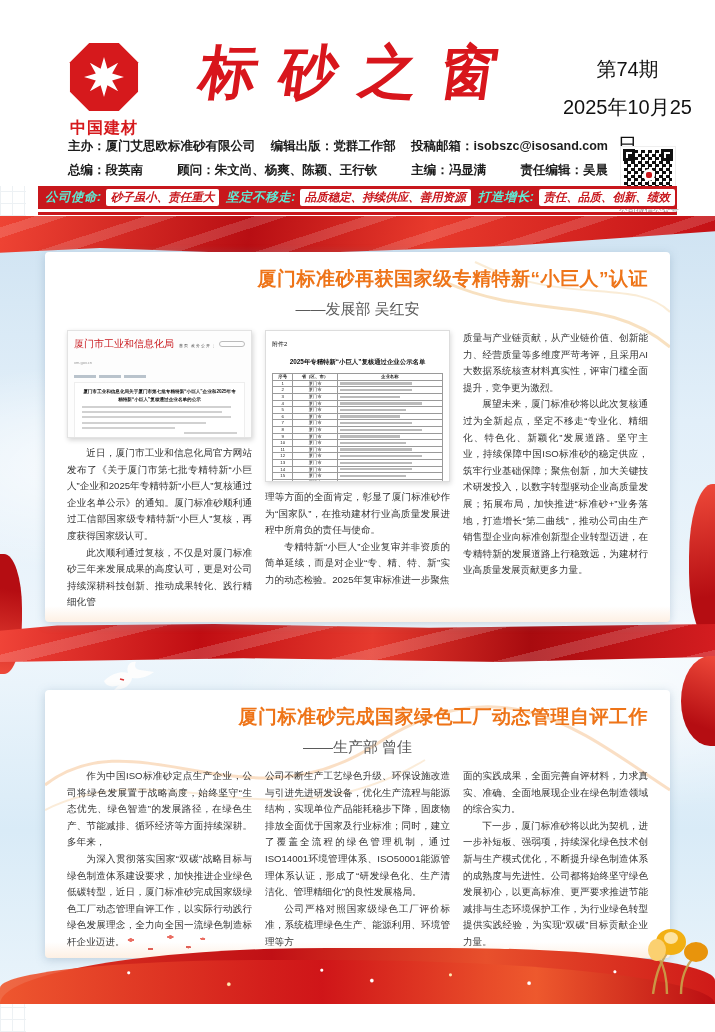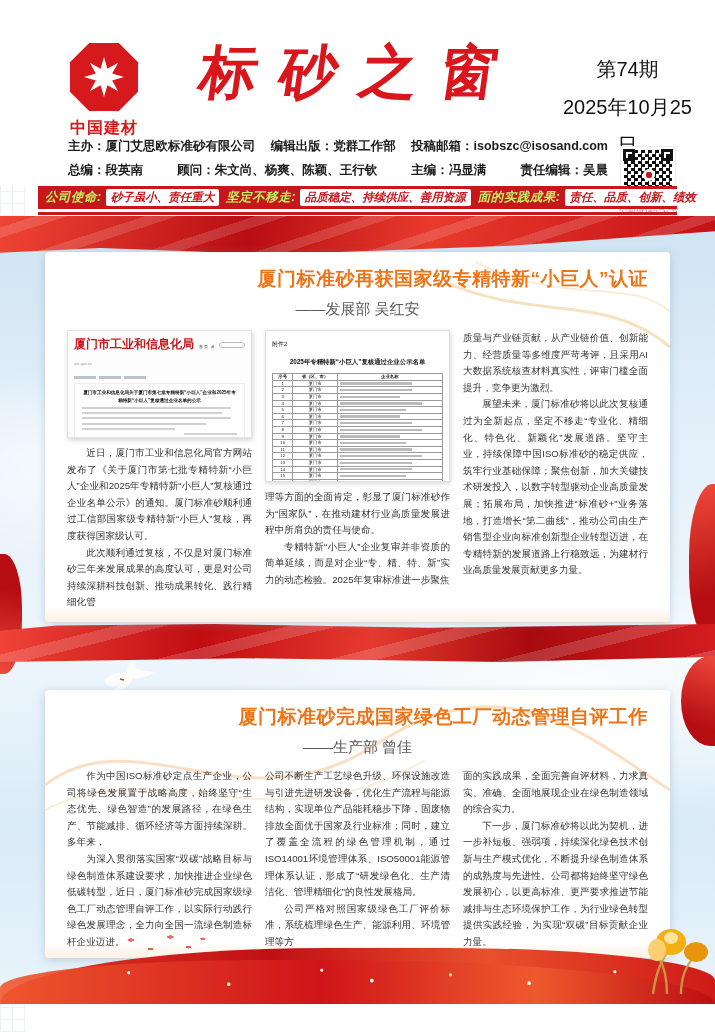--- a/index.html
+++ b/index.html
@@ -33,21 +33,21 @@
   .qr-cap{position:absolute;left:606px;top:205px;width:86px;text-align:center;font-size:8.5px;color:#8a8a8a;}
   .meta-row{position:absolute;left:68px;width:540px;display:flex;justify-content:space-between;
     font-size:12.5px;font-weight:600;color:#1c1c1c;white-space:nowrap;}
   .meta-row.r1{top:138px;}
   .meta-row.r2{top:162px;}
 
   
   .banner{position:absolute;left:38px;top:186px;width:639px;height:23px;background:#c8171c;
     display:flex;align-items:center;gap:7px;padding:0 7px;}
   .bn-grp{display:flex;align-items:center;gap:4px;white-space:nowrap;}
-  .bn-label{color:#bef264;font-weight:900;font-style:italic;font-size:12.5px;letter-spacing:.5px;}
+  .bn-label{color:#5eead4;font-weight:900;font-style:italic;font-size:12.5px;letter-spacing:.5px;}
   .bn-val{background:#fff;color:#c8171c;font-weight:bold;font-style:italic;
     font-family:"DejaVu Serif",serif;font-size:11.5px;line-height:17px;padding:0 5px;border-radius:2px;}
   .rule{position:absolute;left:38px;top:212px;width:639px;height:3px;background:#c8171c;}
 
   
   .body{position:absolute;left:0;top:216px;width:715px;height:788px;overflow:hidden;
     background:
       radial-gradient(420px 150px at 18% 32%,rgba(255,255,255,.85),transparent 70%),
       radial-gradient(500px 180px at 80% 60%,rgba(255,255,255,.8),transparent 70%),
       linear-gradient(180deg,#cfe3f2 0%,#e2eff9 26%,#eef6fc 55%,#d9ebf7 78%,#eaf4fb 100%);}
@@ -74,21 +74,21 @@
   .cols{position:relative;display:flex;gap:13px;text-align:justify;color:#333;
     font-size:9.6px;line-height:16.6px;}
   .col{flex:1;min-width:0;}
   .col p{margin:0;}
   .col p.indent{text-indent:2em;}
 
   
   .gov{border:1px solid #e3e3e3;box-shadow:1px 2px 5px rgba(0,0,0,.18);background:#fdfdfd;
     height:108px;margin-bottom:7px;padding:5px 6px 0;overflow:hidden;}
   .gov-head{display:flex;align-items:baseline;gap:5px;}
-  .gov-name{color:#c8171c;font-weight:bold;font-size:12px;white-space:nowrap;}
+  .gov-name{color:#c8171c;font-weight:normal;font-size:10px;white-space:nowrap;}
   .gov-url{font-size:4px;color:#999;}
   .gov-nav{font-size:4px;color:#444;letter-spacing:1px;white-space:nowrap;overflow:hidden;flex:1;}
   .gov-search{width:26px;height:6px;border:.5px solid #bbb;border-radius:3px;flex:none;}
   .gov-crumb{height:4px;margin:4px 0 3px;display:flex;gap:3px;}
   .gov-crumb i{display:block;height:2.5px;background:#b9c3cc;width:22px;}
   .gov-doc{border:1px solid #eee;background:#fff;padding:5px 7px 4px;height:78px;}
   .gov-doc-title{font-size:4.6px;font-weight:bold;text-align:center;line-height:1.6;color:#111;}
   .gline{height:2px;background:#9a9a9a;opacity:.45;margin:3.2px 0;}
   .gline.w90{width:90%}.gline.w96{width:96%}.gline.w80{width:80%}.gline.w60{width:60%}
   .gline.sig{width:34%;margin-left:auto;}
@@ -200,21 +200,21 @@
   <div class="banner">
     <span class="bn-grp">
       <span class="bn-label">公司使命:</span>
       <span class="bn-val">砂子虽小、责任重大</span>
     </span>
     <span class="bn-grp">
       <span class="bn-label">坚定不移走:</span>
       <span class="bn-val">品质稳定、持续供应、善用资源</span>
     </span>
     <span class="bn-grp">
-      <span class="bn-label">面的实践成果:</span>
+      <span class="bn-label">打造增长:</span>
       <span class="bn-val">责任、品质、创新、绩效</span>
     </span>
   </div>
   <div class="rule"></div>
 
   <div class="body">
     <div class="ribbon-top"></div>
     <div class="edge-r"></div>
     <div class="edge-l"></div>
 

